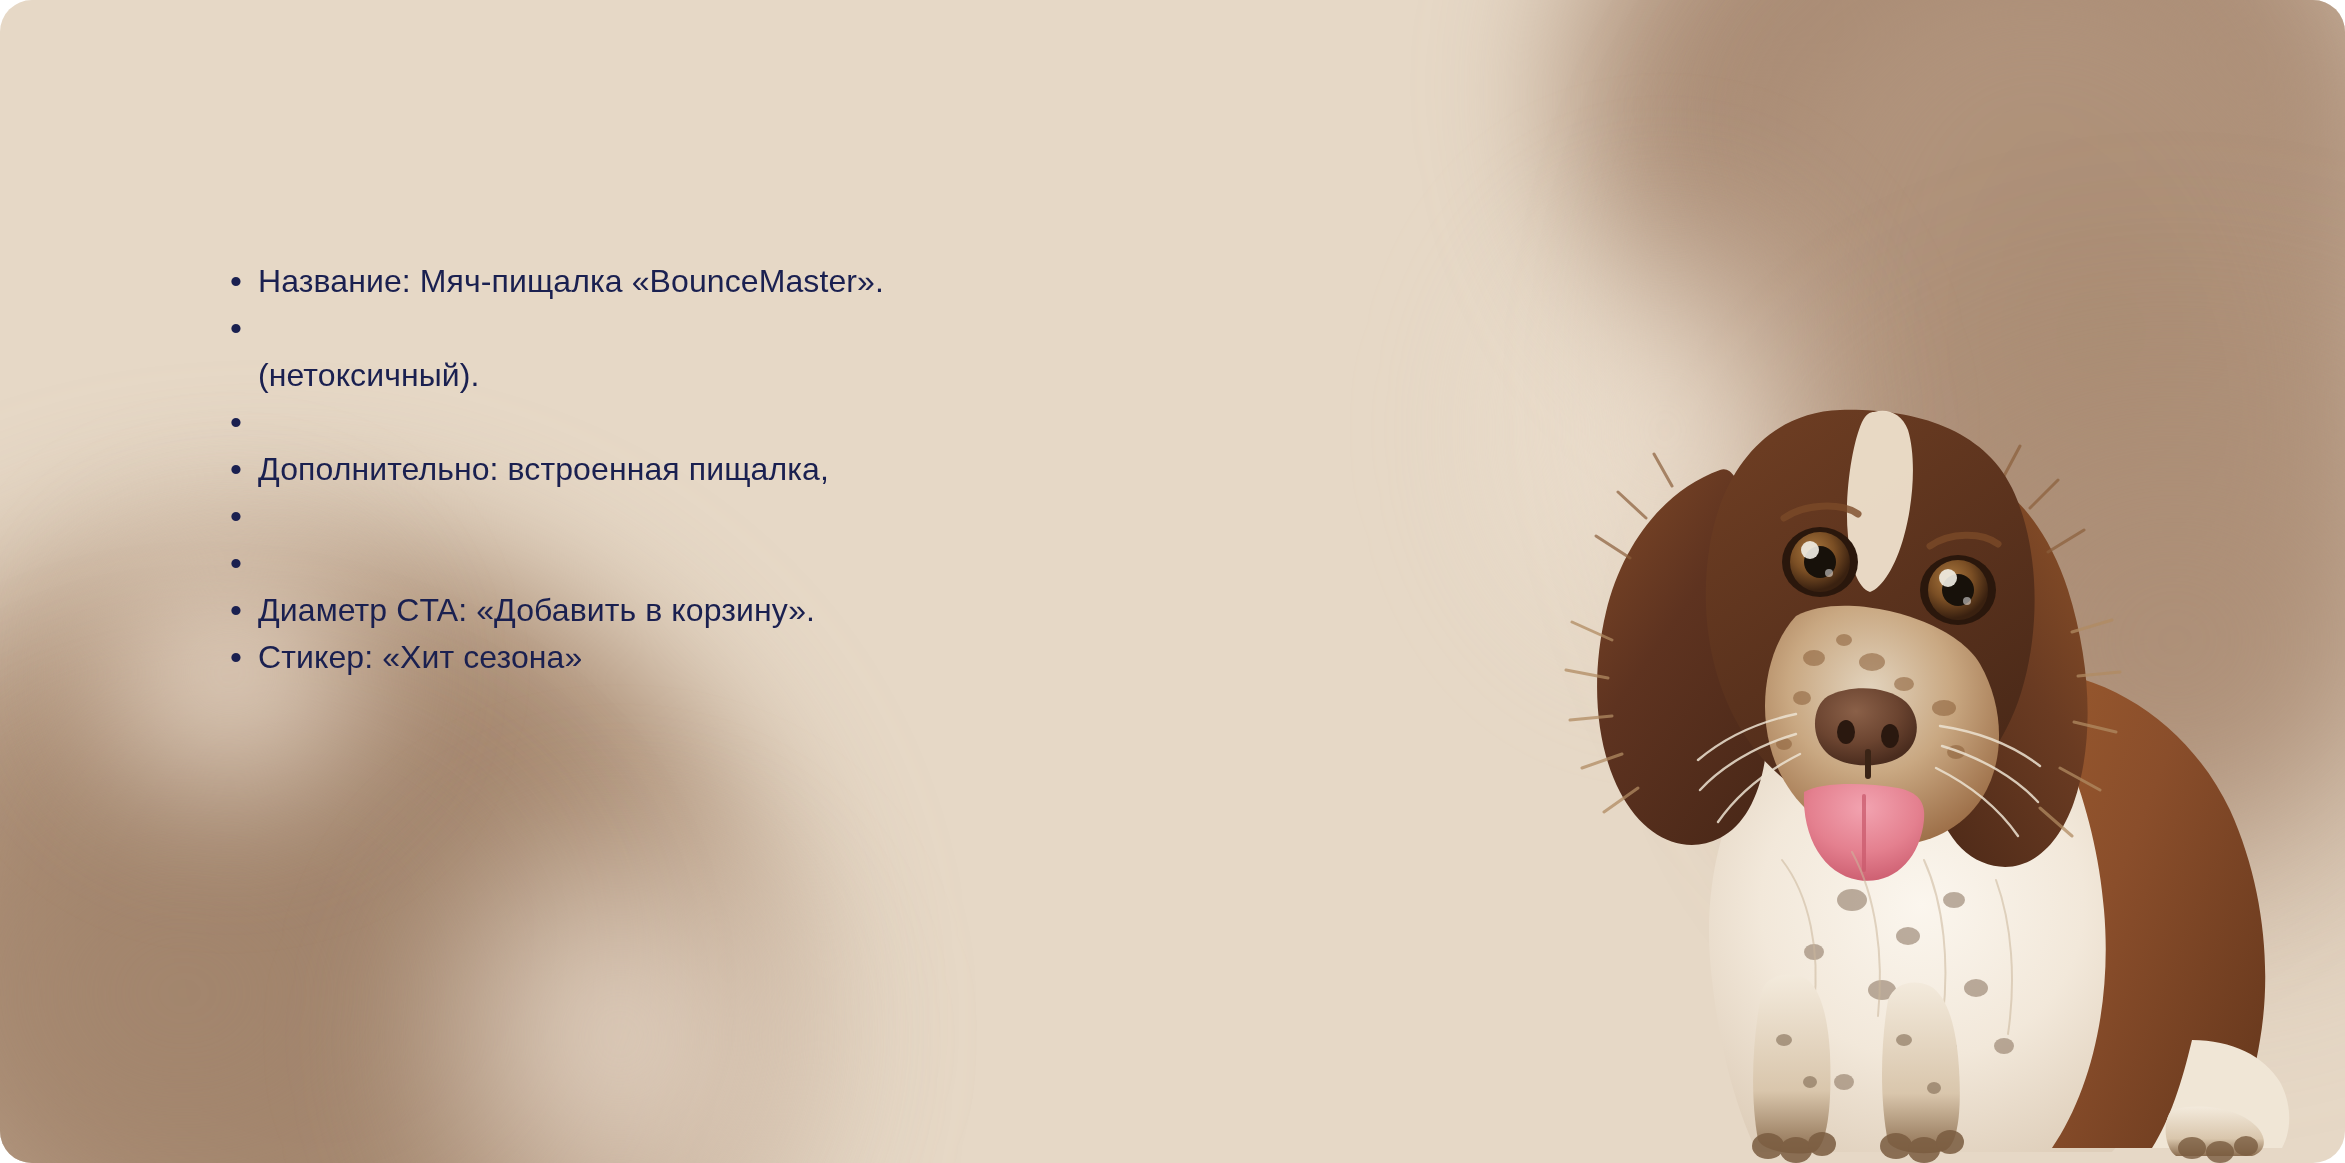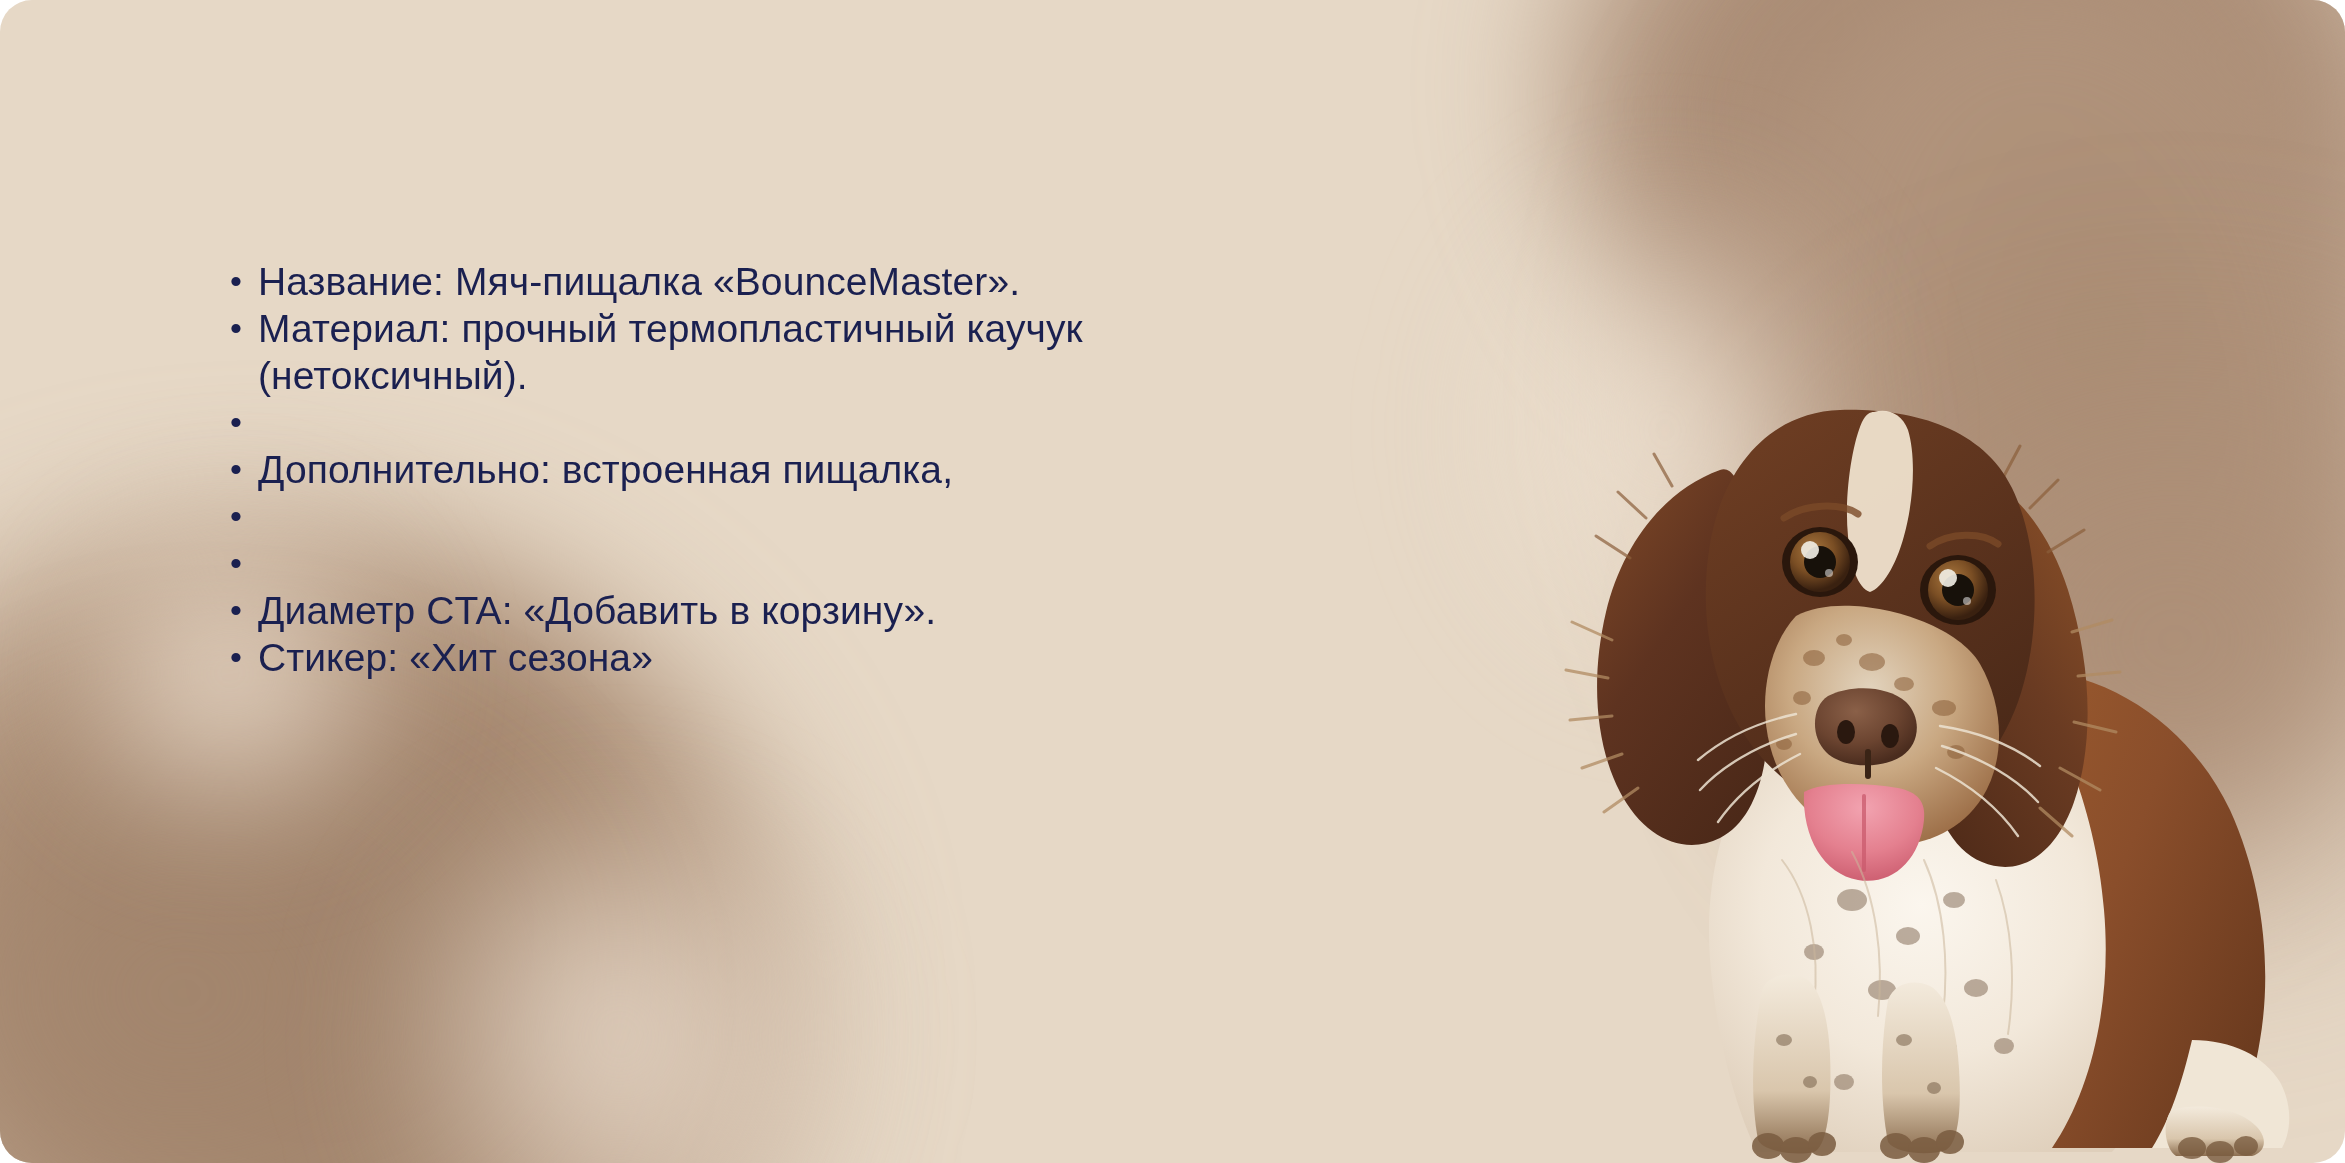--- a/index.html
+++ b/index.html
@@ -34,21 +34,21 @@
   #blob-tr-light{right:470px;top:170px;width:420px;height:520px;
     background:radial-gradient(ellipse at 50% 50%,rgba(240,227,211,.8) 0%,rgba(233,218,200,0) 72%);
     filter:blur(60px);}
 
   
   #spec-list{position:absolute;left:228px;top:258px;width:1330px;}
   .spec-line{display:flex;align-items:flex-start;height:47px;}
   .bullet{width:30px;flex:0 0 30px;color:#1a2050;font-size:34px;line-height:47px;
           text-align:left;padding-left:2px;box-sizing:border-box;}
   .bullet.empty{visibility:hidden;}
-  .spec-text{color:#1a2050;font-size:39px;line-height:47px;letter-spacing:.1px;
+  .spec-text{color:#1a2050;font-size:32px;line-height:47px;letter-spacing:.1px;
              white-space:nowrap;}
 
   
   #dog{position:absolute;left:1552px;top:340px;width:800px;height:823px;}
   #dog svg{display:block;width:100%;height:100%;}
 </style>
 </head>
 <body>
 
 <div id="canvas">
@@ -62,21 +62,20 @@
   <div class="blob" id="blob-bl-light"></div>
   <div class="blob" id="blob-mid-light"></div>
 
   <div id="spec-list">
       <div class="spec-line">
         <span class="bullet">•</span>
         <span class="spec-text">Название: Мяч-пищалка «BounceMaster».</span>
       </div>
       <div class="spec-line">
         <span class="bullet">•</span>
-        <span class="spec-text">Материал: прочный термопластичный каучук</span>
       </div>
       <div class="spec-line">
         <span class="bullet empty">•</span>
         <span class="spec-text">(нетоксичный).</span>
       </div>
       <div class="spec-line">
         <span class="bullet">•</span>
       </div>
       <div class="spec-line">
         <span class="bullet">•</span>

